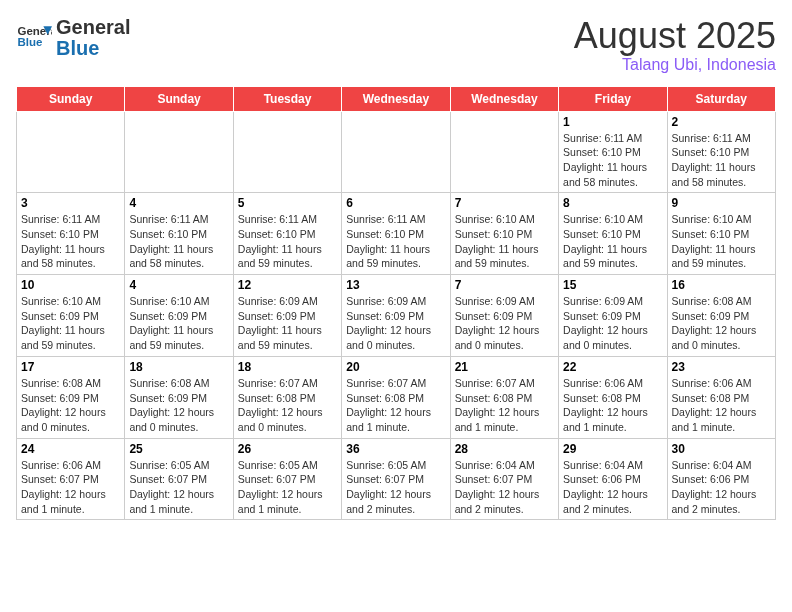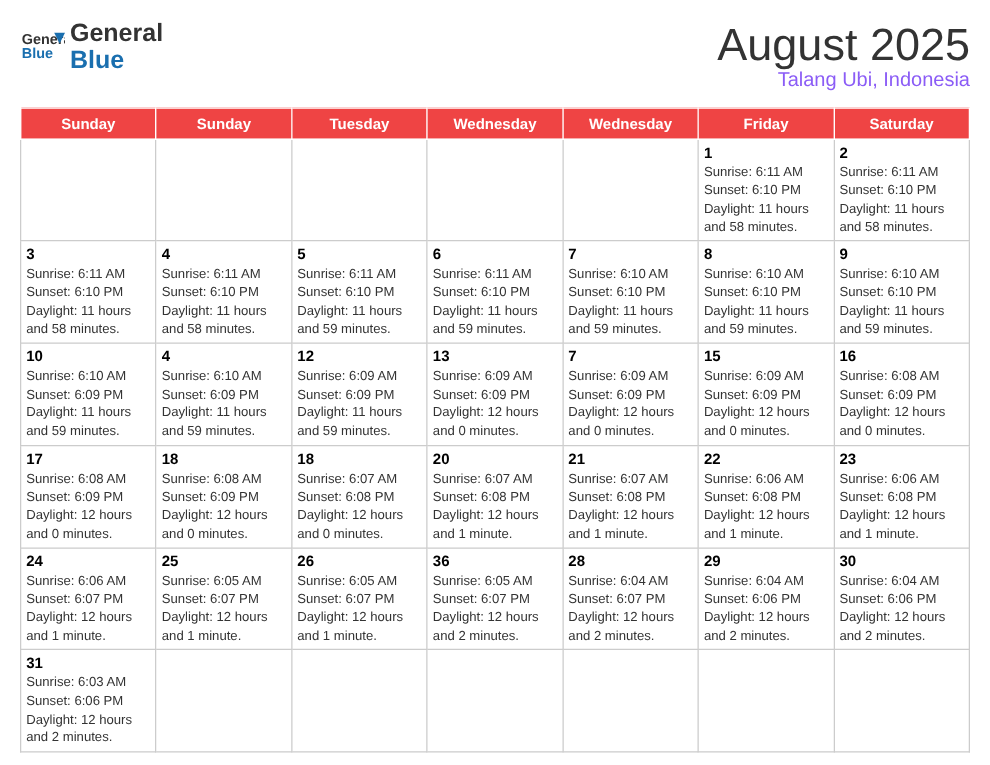--- a/index.html
+++ b/index.html
@@ -245,26 +245,14 @@
         </td>
         <td>
           <span class="day-number">29</span>
           <div class="day-info">Sunrise: 6:04 AM<br>Sunset: 6:06 PM<br>Daylight: 12 hours<br>and 2 minutes.</div>
         </td>
         <td>
           <span class="day-number">30</span>
           <div class="day-info">Sunrise: 6:04 AM<br>Sunset: 6:06 PM<br>Daylight: 12 hours<br>and 2 minutes.</div>
         </td>
       </tr>
-      <tr>
-        <td>
-          <span class="day-number">31</span>
-          <div class="day-info">Sunrise: 6:03 AM<br>Sunset: 6:06 PM<br>Daylight: 12 hours<br>and 2 minutes.</div>
-        </td>
-        <td class="last-row-empty"></td>
-        <td class="last-row-empty"></td>
-        <td class="last-row-empty"></td>
-        <td class="last-row-empty"></td>
-        <td class="last-row-empty"></td>
-        <td class="last-row-empty"></td>
-      </tr>
     </tbody>
 </table>
 
 </body></html>

